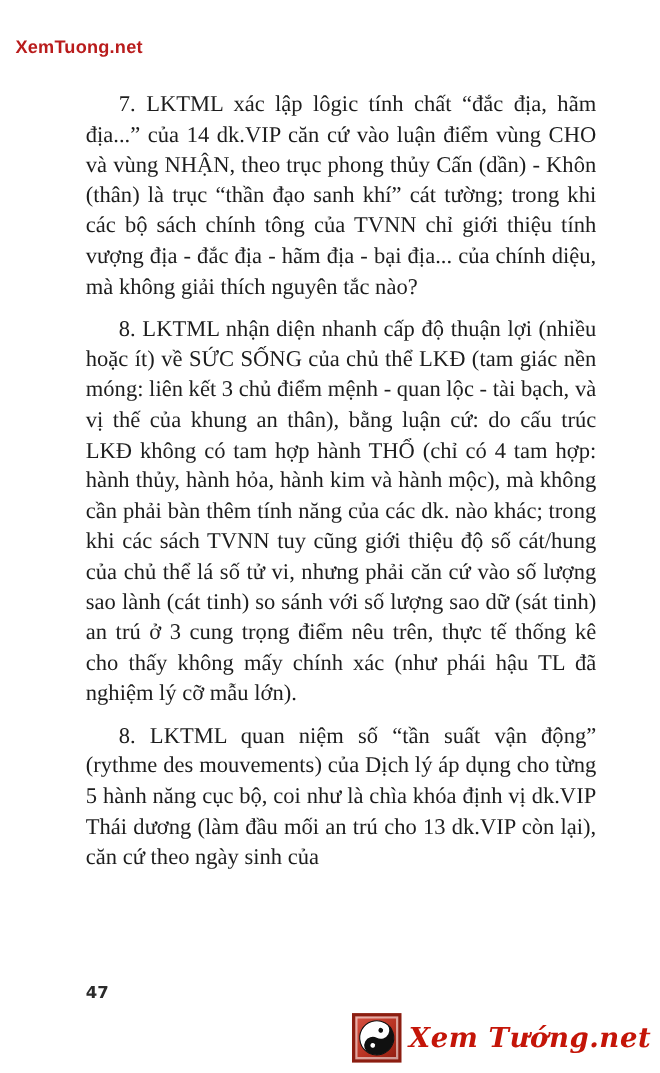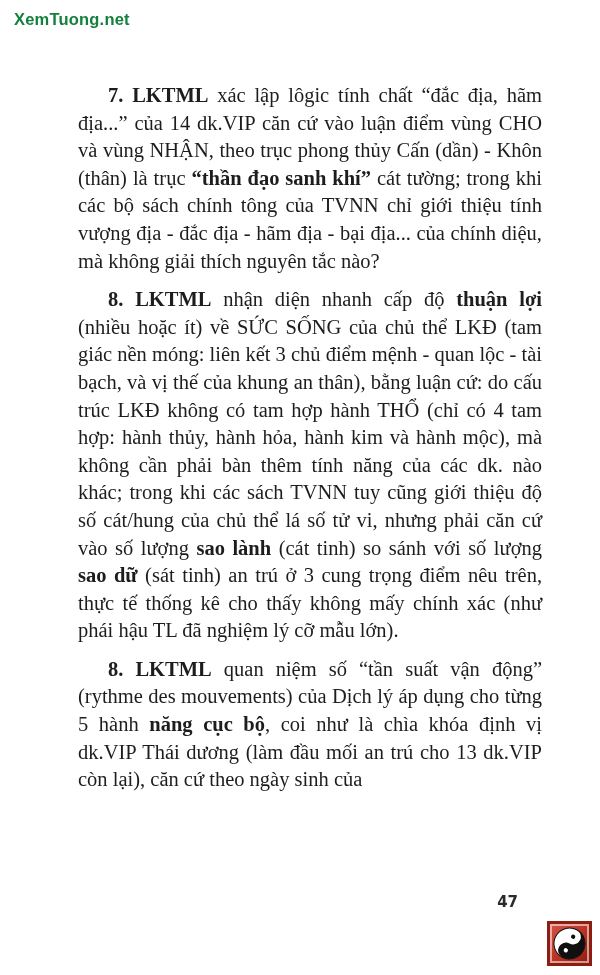--- a/index.html
+++ b/index.html
@@ -24,26 +24,26 @@
     width: 464px;
     color: #1d1d1d;
     font-size: 20.5px;
     line-height: 27.6px;
     text-align: justify;
   }
   .text-body p {
     margin: 0 0 11px 0;
     text-indent: 30px;
   }
-  .text-body .bold { font-weight: 700; }
+  .text-body .bold { font-weight: 400; }
   .page-number {
     position: absolute;
     top: 893px; left: 78px;
     width: 440px;
-    text-align: right;
+    text-align: left;
     font-family: "DejaVu Sans", sans-serif;
     font-weight: 700;
     font-size: 15px;
     color: #2b2b2b;
   }
   .footer-logo {
     position: absolute;
     right: 8px; bottom: 9px;
     display: flex;
     align-items: center;
@@ -67,34 +67,35 @@
     font-size: 25px;
     letter-spacing: 0.5px;
     white-space: nowrap;
   }
 </style>
 </head>
 <body>
 
 <div class="page">
 
-  <div class="watermark" style="color: #15803d;">XemTuong.net</div>
+  <div class="watermark" style="color: #b91c1c; margin-top: 24px;">XemTuong.net</div>
 
   <div class="text-body">
       <p><span class="run bold">7. LKTML</span><span class="run"> xác lập lôgic tính chất “đắc địa, hãm địa...” của 14 dk.VIP căn cứ vào luận điểm vùng CHO và vùng NHẬN, theo trục phong thủy Cấn (dần) - Khôn (thân) là trục </span><span class="run bold">“thần đạo sanh khí”</span><span class="run"> cát tường; trong khi các bộ sách chính tông của TVNN chỉ giới thiệu tính vượng địa - đắc địa - hãm địa - bại địa... của chính diệu, mà không giải thích nguyên tắc nào?</span></p>
       <p><span class="run bold">8. LKTML</span><span class="run"> nhận diện nhanh cấp độ </span><span class="run bold">thuận lợi</span><span class="run"> (nhiều hoặc ít) về SỨC SỐNG của chủ thể LKĐ (tam giác nền móng: liên kết 3 chủ điểm mệnh - quan lộc - tài bạch, và vị thế của khung an thân), bằng luận cứ: do cấu trúc LKĐ không có tam hợp hành THỔ (chỉ có 4 tam hợp: hành thủy, hành hỏa, hành kim và hành mộc), mà không cần phải bàn thêm tính năng của các dk. nào khác; trong khi các sách TVNN tuy cũng giới thiệu độ số cát/hung của chủ thể lá số tử vi, nhưng phải căn cứ vào số lượng </span><span class="run bold">sao lành</span><span class="run"> (cát tinh) so sánh với số lượng </span><span class="run bold">sao dữ</span><span class="run"> (sát tinh) an trú ở 3 cung trọng điểm nêu trên, thực tế thống kê cho thấy không mấy chính xác (như phái hậu TL đã nghiệm lý cỡ mẫu lớn).</span></p>
       <p><span class="run bold">8. LKTML</span><span class="run"> quan niệm số “tần suất vận động” (rythme des mouvements) của Dịch lý áp dụng cho từng 5 hành </span><span class="run bold">năng cục bộ</span><span class="run">, coi như là chìa khóa định vị dk.VIP Thái dương (làm đầu mối an trú cho 13 dk.VIP còn lại), căn cứ theo ngày sinh của</span></p>
     </div>
 
   <div class="page-number">47</div>
 
   <div class="footer-logo">
     <div class="yy-box">
       <svg width="33" height="33" viewBox="0 0 200 200">
         <circle cx="100" cy="100" r="94" fill="#ffffff" stroke="#101010" stroke-width="6"></circle>
         <path d="M100 6 a94 94 0 0 1 0 188 a47 47 0 0 1 0 -94 a47 47 0 0 0 0 -94 z" fill="#101010"></path>
         <circle cx="100" cy="53" r="13" fill="#101010"></circle>
         <circle cx="100" cy="147" r="13" fill="#ffffff"></circle>
       </svg>
     </div>
+    <div class="logo-text" style="color: rgb(196, 21, 8);">Xem Tướng.net</div>
   </div>
 
 </div>
 
 </body></html>

